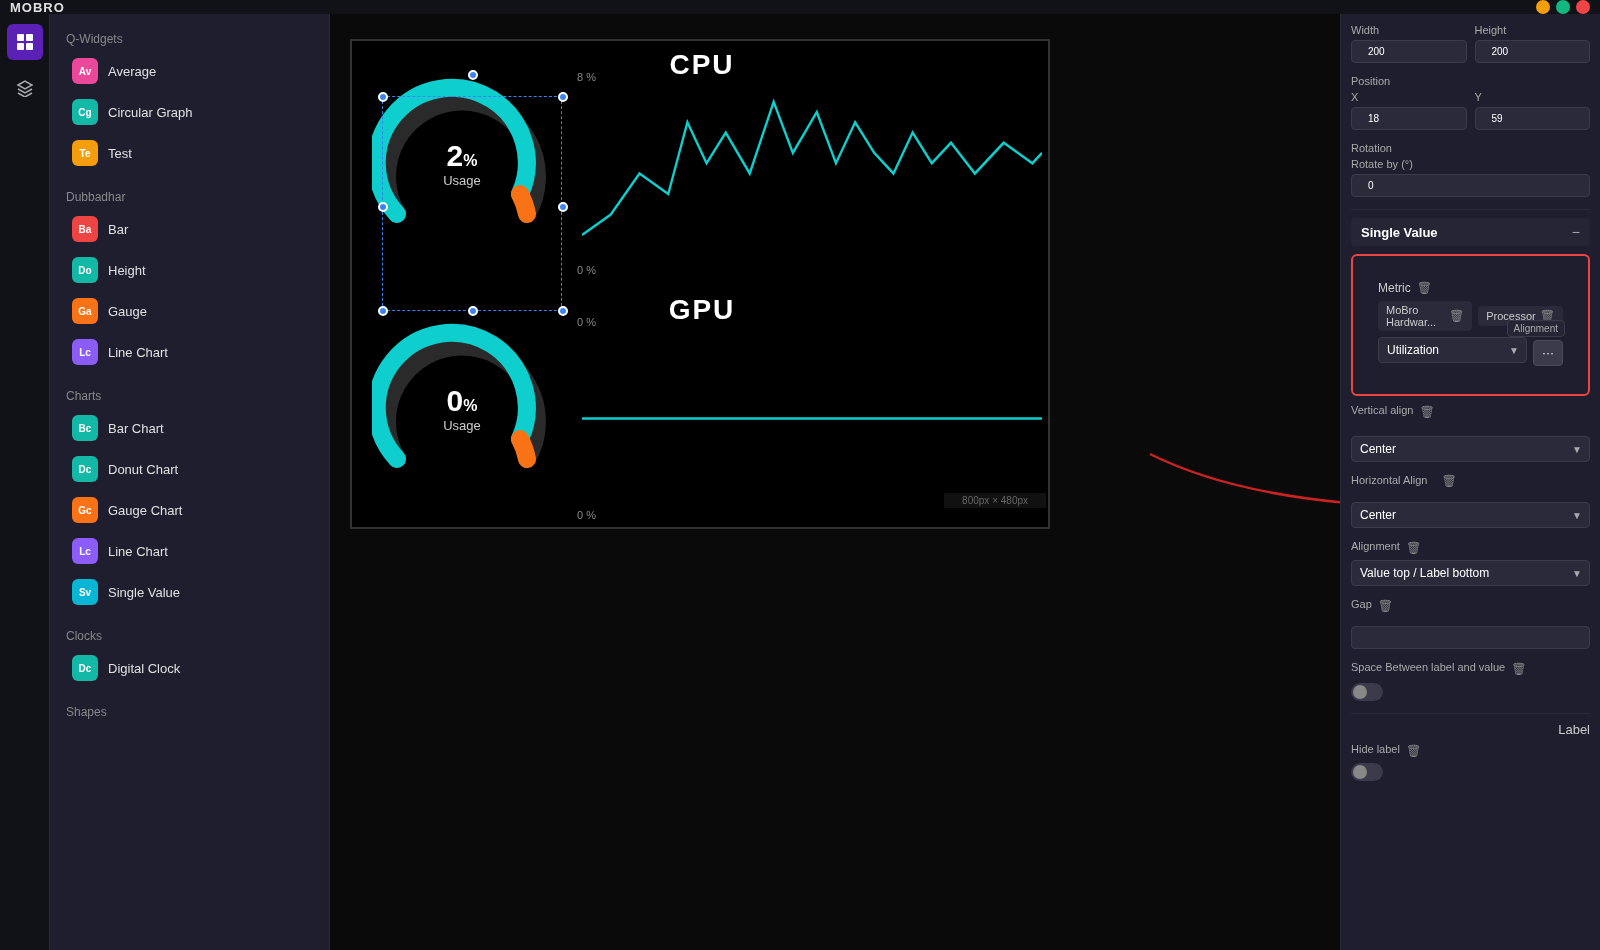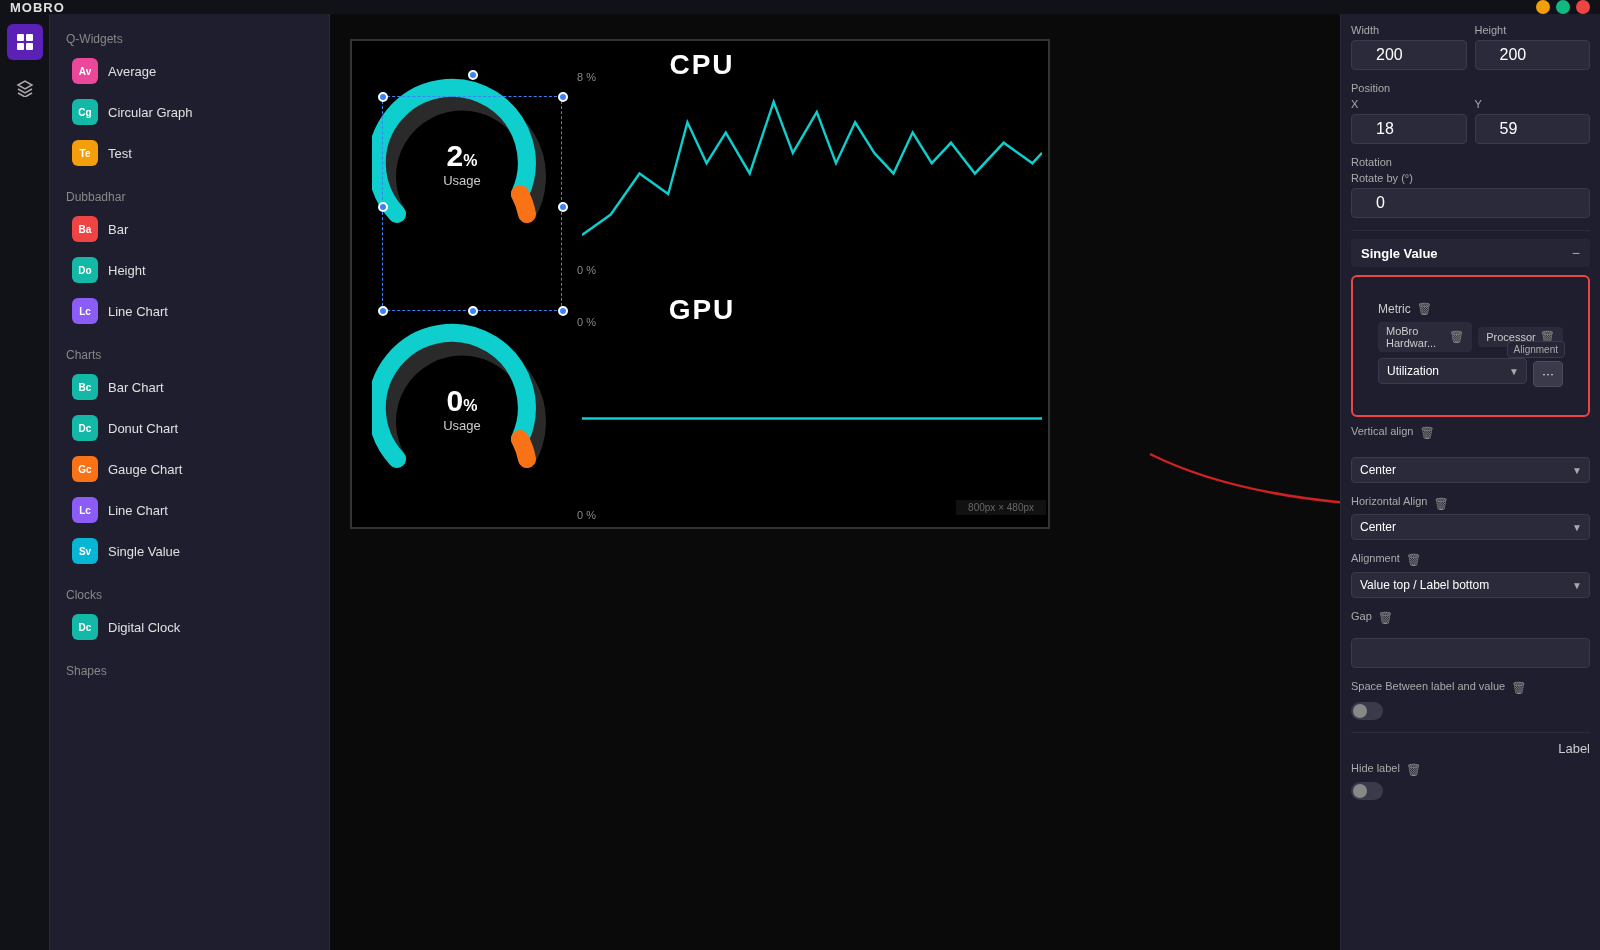--- a/index.html
+++ b/index.html
@@ -32,21 +32,21 @@
     .badge-yellow { background: #f59e0b; }
     .badge-red { background: #ef4444; }
     .badge-purple { background: #8b5cf6; }
     .badge-orange { background: #f97316; }
     .badge-cyan { background: #06b6d4; }
     .sidebar-item-label { font-size: 13px; color: #e0e0e0; }
 
     
     .canvas-area { flex: 1; background: #0a0a0a; position: relative; overflow: hidden; }
     .canvas-container { position: absolute; top: 25px; left: 20px; width: 700px; height: 490px; background: #000; border: 2px solid #333; }
-    .canvas-size-label { position: absolute; bottom: 12px; right: 2px; font-size: 10px; color: #666; background: #111; padding: 2px 12px; }
+    .canvas-size-label { position: absolute; bottom: 19px; right: 2px; font-size: 10px; color: #666; background: #111; padding: 2px 18px; }
 
     
     .sel-handle { width: 10px; height: 10px; border-radius: 50%; background: #3b82f6; border: 2px solid #fff; position: absolute; z-index: 10; }
     .sel-border { position: absolute; border: 1px dashed #3b82f6; pointer-events: none; z-index: 9; }
 
     
     .cpu-section { position: absolute; top: 0; left: 0; width: 700px; height: 245px; display: flex; }
     .gpu-section { position: absolute; top: 245px; left: 0; width: 700px; height: 245px; display: flex; }
 
     .section-title { position: absolute; top: 10px; left: 50%; transform: translateX(-50%); font-size: 28px; font-weight: bold; color: #fff; letter-spacing: 2px; }
@@ -58,21 +58,21 @@
     
     .chart-area { flex: 1; position: relative; padding: 30px 10px 10px; }
     .chart-y-label { position: absolute; font-size: 11px; color: #888; left: 5px; }
     .chart-y-top { top: 30px; }
     .chart-y-bot { bottom: 10px; }
 
     
     .right-panel { width: 260px; background: #1e1e2e; border-left: 1px solid #2a2a3a; overflow-y: auto; padding: 10px; flex-shrink: 0; }
     .prop-row { display: flex; gap: 8px; margin-bottom: 8px; }
     .prop-label { color: #aaa; font-size: 11px; margin-bottom: 4px; }
-    .prop-input { background: #2a2a3a; border: 1px solid #3a3a4a; border-radius: 4px; color: #fff; font-size: 16px; padding: 5px 24px; width: 100%; }
+    .prop-input { background: #2a2a3a; border: 1px solid #3a3a4a; border-radius: 4px; color: #fff; font-size: 10px; padding: 5px 16px; width: 100%; }
     .prop-group { margin-bottom: 12px; }
 
     .section-header { display: flex; align-items: center; justify-content: space-between; background: #252535; border-radius: 4px; padding: 6px 10px; margin-bottom: 8px; }
     .section-header-title { font-size: 13px; font-weight: 600; color: #fff; }
     .section-header-btn { background: none; border: none; color: #aaa; cursor: pointer; font-size: 14px; }
 
     .metric-section { border: 2px solid #ef4444; border-radius: 6px; padding: 25px; margin-bottom: 8px; }
     .metric-row { display: flex; align-items: center; gap: 6px; margin-bottom: 6px; }
     .metric-tag { background: #2a2a3a; border-radius: 4px; padding: 3px 8px; font-size: 11px; color: #ccc; display: flex; align-items: center; gap: 4px; }
     .metric-del { color: #888; cursor: pointer; font-size: 12px; }
@@ -146,20 +146,24 @@
     <div style="height:8px"></div>
     <div>
       <div class="sidebar-section-title">Dubbadhar</div>
       <div class="sidebar-item">
         <div class="sidebar-badge badge-red">Ba</div>
         <span class="sidebar-item-label">Bar</span>
       </div>
       <div class="sidebar-item">
         <div class="sidebar-badge badge-teal">Do</div>
         <span class="sidebar-item-label">Height</span>
+      </div>
+      <div class="sidebar-item">
+        <div class="sidebar-badge badge-orange">Ga</div>
+        <span class="sidebar-item-label">Gauge</span>
       </div>
       <div class="sidebar-item">
         <div class="sidebar-badge badge-purple">Lc</div>
         <span class="sidebar-item-label">Line Chart</span>
       </div>
     </div>
 
     <div style="height:8px"></div>
     <div>
       <div class="sidebar-section-title">Charts</div>
@@ -363,21 +367,21 @@
       </div>
       <div class="select-wrapper">
         <select class="prop-select">
           <option>Center</option>
         </select>
         <span class="select-arrow">▼</span>
       </div>
     </div>
 
     <div class="prop-group">
-      <div style="display:flex;align-items:flex-end;gap:6px;margin-bottom:3px;">
+      <div style="display:flex;align-items:flex-start;gap:14px;margin-bottom:12px;">
         <span class="prop-label">Horizontal Align</span>
         <span class="metric-del">🗑</span>
       </div>
       <div class="select-wrapper">
         <select class="prop-select">
           <option>Center</option>
         </select>
         <span class="select-arrow">▼</span>
       </div>
     </div>

